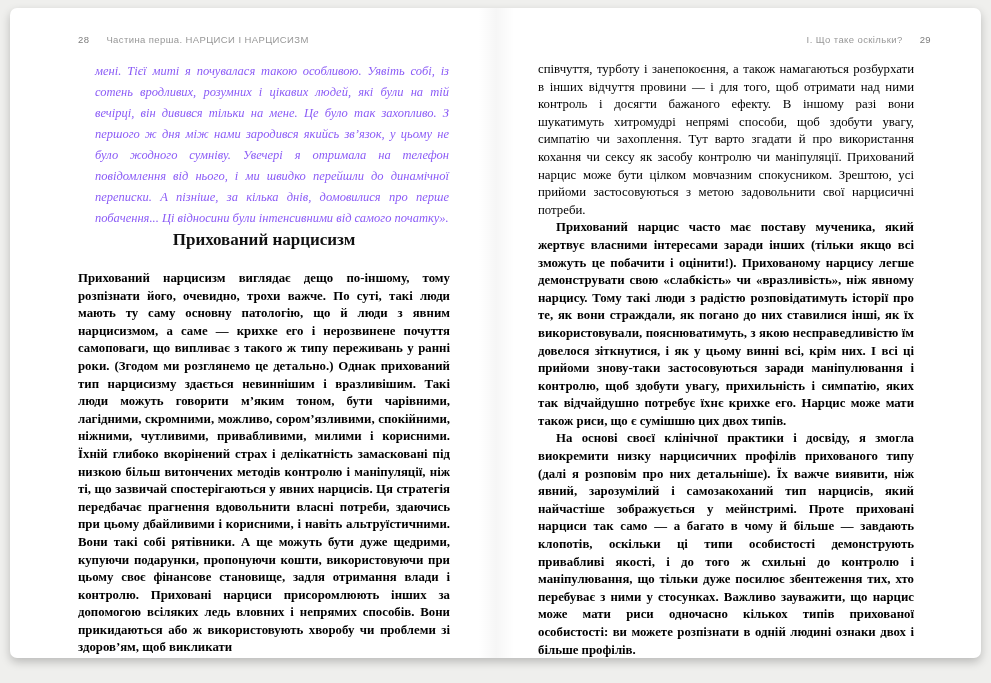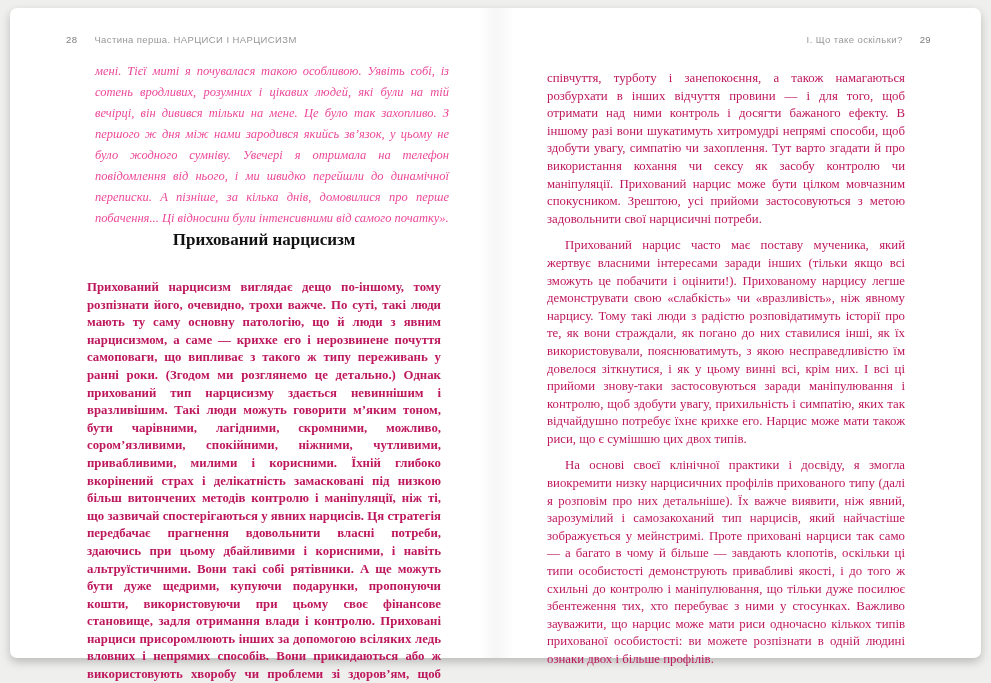--- a/index.html
+++ b/index.html
@@ -34,69 +34,69 @@
   .running-head {
     position: absolute;
     top: 26px;
     font-family: "Liberation Sans", sans-serif;
     font-size: 9.5px;
     letter-spacing: 0.4px;
     color: #979797;
     white-space: nowrap;
   }
   .running-head .pagenum { color: #7d7d7d; }
-  .rh-left { left: 56px; }
+  .rh-left { left: 68px; }
   .rh-left .pagenum { margin-right: 17px; }
   .rh-right { right: 50px; text-align: right; }
   .rh-right .pagenum { margin-left: 17px; }
 
   .quote {
     position: absolute;
     left: 85px;
     top: 53px;
     width: 354px;
     font-style: italic;
     font-size: 12.5px;
     line-height: 21px;
-    color: #ec4899;
+    color: #8b5cf6;
     text-align: justify;
   }
   .section-heading {
     position: absolute;
     left: 68px;
     top: 222px;
     width: 372px;
     margin: 0;
     text-align: center;
     font-size: 17px;
     font-weight: bold;
     color: #111;
     font-family: "Liberation Serif", serif;
   }
   .body-par {
-    margin: 9px;
+    margin: 0;
     font-size: 12.8px;
     line-height: 17.6px;
-    color: #be185d;
+    color: #000000;
     text-align: justify;
   }
   .left-body {
     position: absolute;
     left: 68px;
     top: 262px;
     width: 372px;
     font-weight: bold;
   }
   .right-col {
     position: absolute;
     left: 528px;
     top: 53px;
     width: 376px;
   }
-  .indent { text-indent: 18px; }
+  .indent { text-indent: 18px; font-weight: bold; }
 </style>
 </head>
 <body>
 
 <div class="spread">
 
   <div class="running-head rh-left">
     <span class="pagenum">28</span><span class="head-text">Частина перша. НАРЦИСИ І НАРЦИСИЗМ</span>
   </div>
 

